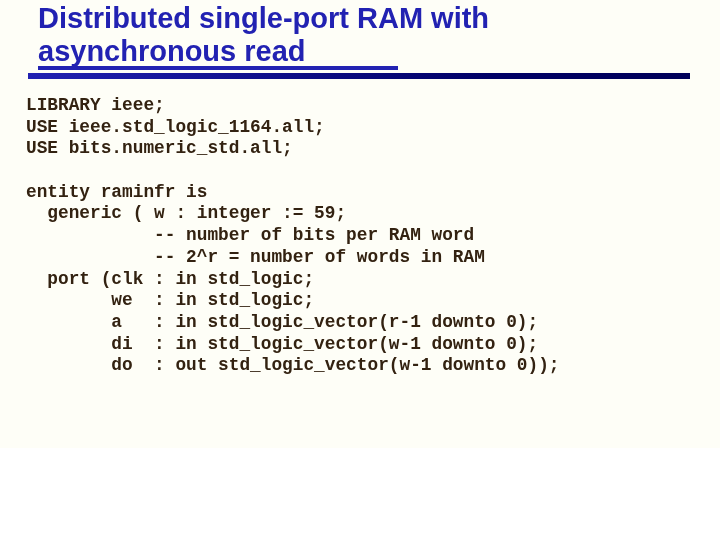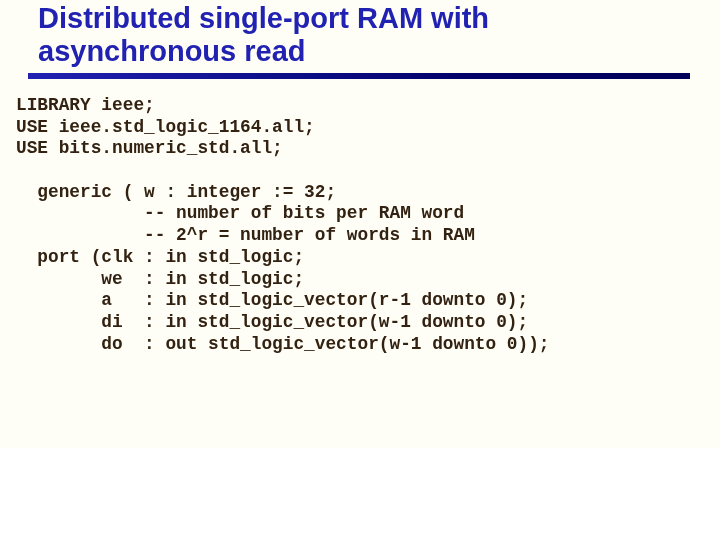--- a/index.html
+++ b/index.html
@@ -28,38 +28,38 @@
     line-height: 37px;
     white-space: nowrap;
   }
   .title-line2-wrap {
     line-height: 29px;
     white-space: nowrap;
   }
   .title-line2 {
     display: inline-block;
     padding-right: 92px;
-    padding-bottom: 8px;
+    padding-bottom: 0;
     border-bottom: 4px solid var(--title-blue, #2222b2);
   }
 
   
   .title-rule {
     position: absolute;
     left: 28px;
     top: 73px;
     width: 662px;
     height: 6px;
     background: linear-gradient(to right, #2222b2 0%, #10108c 35%, #000066 70%, #000058 100%);
   }
 
   
   .code-block {
     position: absolute;
-    left: 16px;
+    left: 26px;
     top: 95px;
     font-family: "Liberation Mono", "DejaVu Sans Mono", monospace;
     font-weight: bold;
     font-size: 17.8px;
     line-height: 21.7px;
     color: var(--code-brown, #332211);
   }
   .code-line {
     white-space: pre;
     height: 21.7px;
@@ -109,21 +109,22 @@
     </div>
   </div>
 
   <div class="title-rule"></div>
 
   <div class="code-block">
       <div class="code-line">LIBRARY ieee;</div>
       <div class="code-line">USE ieee.std_logic_1164.all;</div>
       <div class="code-line">USE bits.numeric_std.all;</div>
       <div class="code-line">&nbsp;</div>
-      <div class="code-line">  generic ( w : integer := 32;</div>
+      <div class="code-line">entity raminfr is</div>
+      <div class="code-line">  generic ( w : integer := 59;</div>
       <div class="code-line">            -- number of bits per RAM word</div>
       <div class="code-line">            -- 2^r = number of words in RAM</div>
       <div class="code-line">  port (clk : in std_logic;</div>
       <div class="code-line">        we  : in std_logic;</div>
       <div class="code-line">        a   : in std_logic_vector(r-1 downto 0);</div>
       <div class="code-line">        di  : in std_logic_vector(w-1 downto 0);</div>
       <div class="code-line">        do  : out std_logic_vector(w-1 downto 0));</div>
     </div>
 
   <div class="footer-rule-gold"></div>

